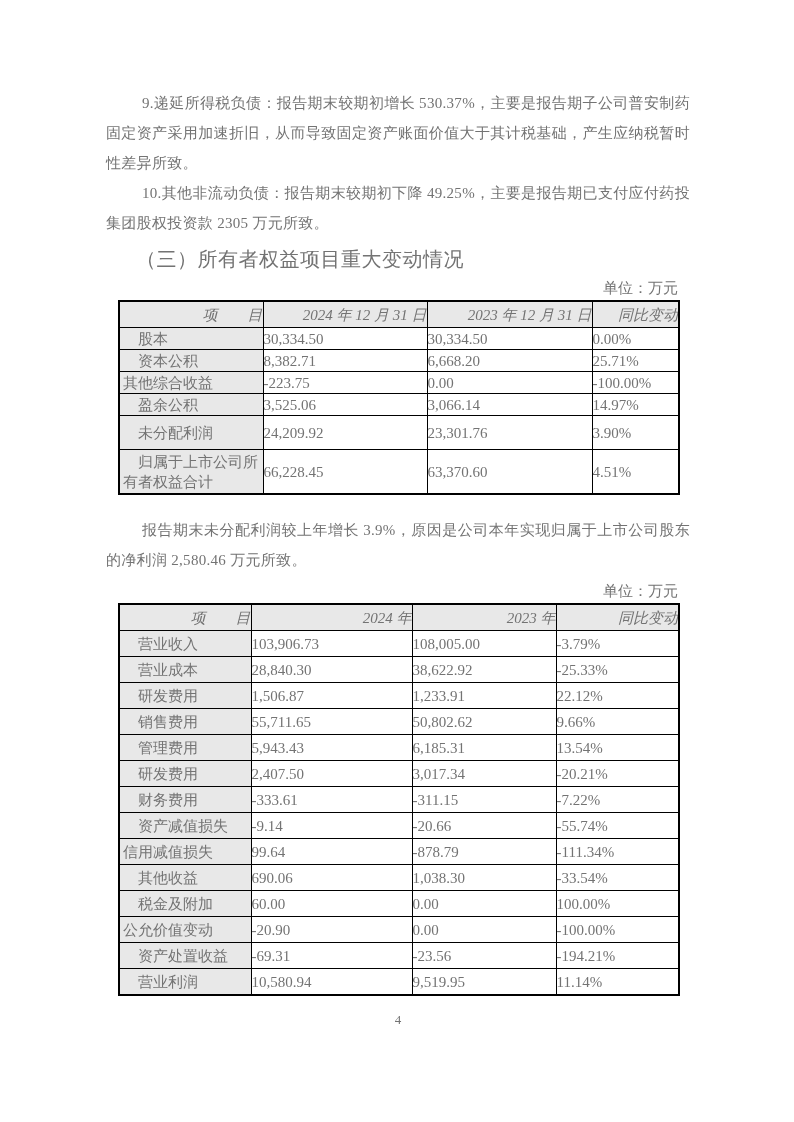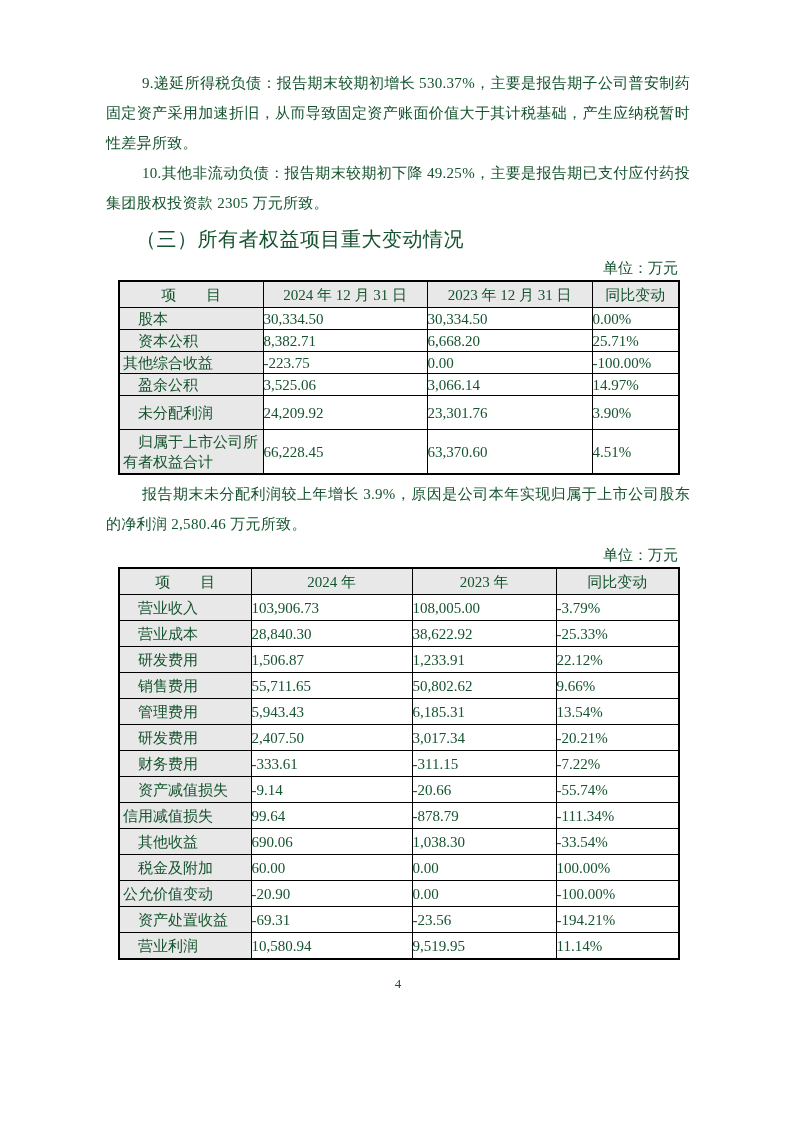--- a/index.html
+++ b/index.html
@@ -1,19 +1,19 @@
 <!DOCTYPE html>
 <html><head>
 <meta charset="utf-8">
 <style>
   html,body{margin:0;padding:0;background:#888;}
   .page{
     width:794px;height:1122px;background:#ffffff;position:relative;
-    box-sizing:border-box;padding:68px 104px 0 106px;overflow:hidden;
-    font-family:"Liberation Serif","DejaVu Serif",serif;color:#14532d;
+    box-sizing:border-box;padding:88px 104px 0 106px;overflow:hidden;
+    font-family:"Liberation Serif","DejaVu Serif",serif;color:#737373;
   }
   .para{
     margin:0;font-size:15px;line-height:30px;text-align:justify;
     text-indent:36px;letter-spacing:0.3px;
   }
   .h-sub,.h-main{
     margin:8px 0 0 30px;font-size:20px;font-weight:normal;line-height:26px;
     font-family:"Liberation Sans","DejaVu Sans",sans-serif;letter-spacing:0.5px;
   }
   .h-main{margin-top:4px;}
@@ -21,30 +21,30 @@
     margin:5px 12px 0 0;font-size:15px;line-height:23px;text-align:right;
   }
   .tbl{
     border-collapse:collapse;table-layout:fixed;width:560px;
     margin:0 0 0 12px;border:2px solid #000;font-size:15px;
   }
   .tbl th,.tbl td{
     border:1px solid #000;padding:0;overflow:hidden;
     font-weight:normal;vertical-align:middle;line-height:20px;
   }
-  .tbl th{background:#e8e8e8;text-align:center;}
+  .tbl th{background:#e8e8e8;text-align:right;font-style:italic;}
   .tbl td.c-item{background:#e8e8e8;text-align:left;padding-left:3px;}
   .tbl td.c-num{background:#fff;text-align:left;padding-right:9px;}
   .t1 th{height:25px;}
   .t1 td{height:21px;}
   .t1 tbody tr:nth-child(5) td{height:33px;}
   .t1 tbody tr:nth-child(6) td{height:43px;}
   .t2 th{height:25px;}
   .t2 td{height:25px;}
-  .note{margin-top:4px;}
+  .note{margin-top:20px;}
   .pageno{
     margin-top:15px;text-align:center;font-size:13px;line-height:18px;
   }
 </style>
 </head>
 <body>
 
 <div class="page">
 
   <p class="para">9.递延所得税负债：报告期末较期初增长 530.37%，主要是报告期子公司普安制药固定资产采用加速折旧，从而导致固定资产账面价值大于其计税基础，产生应纳税暂时性差异所致。</p>

